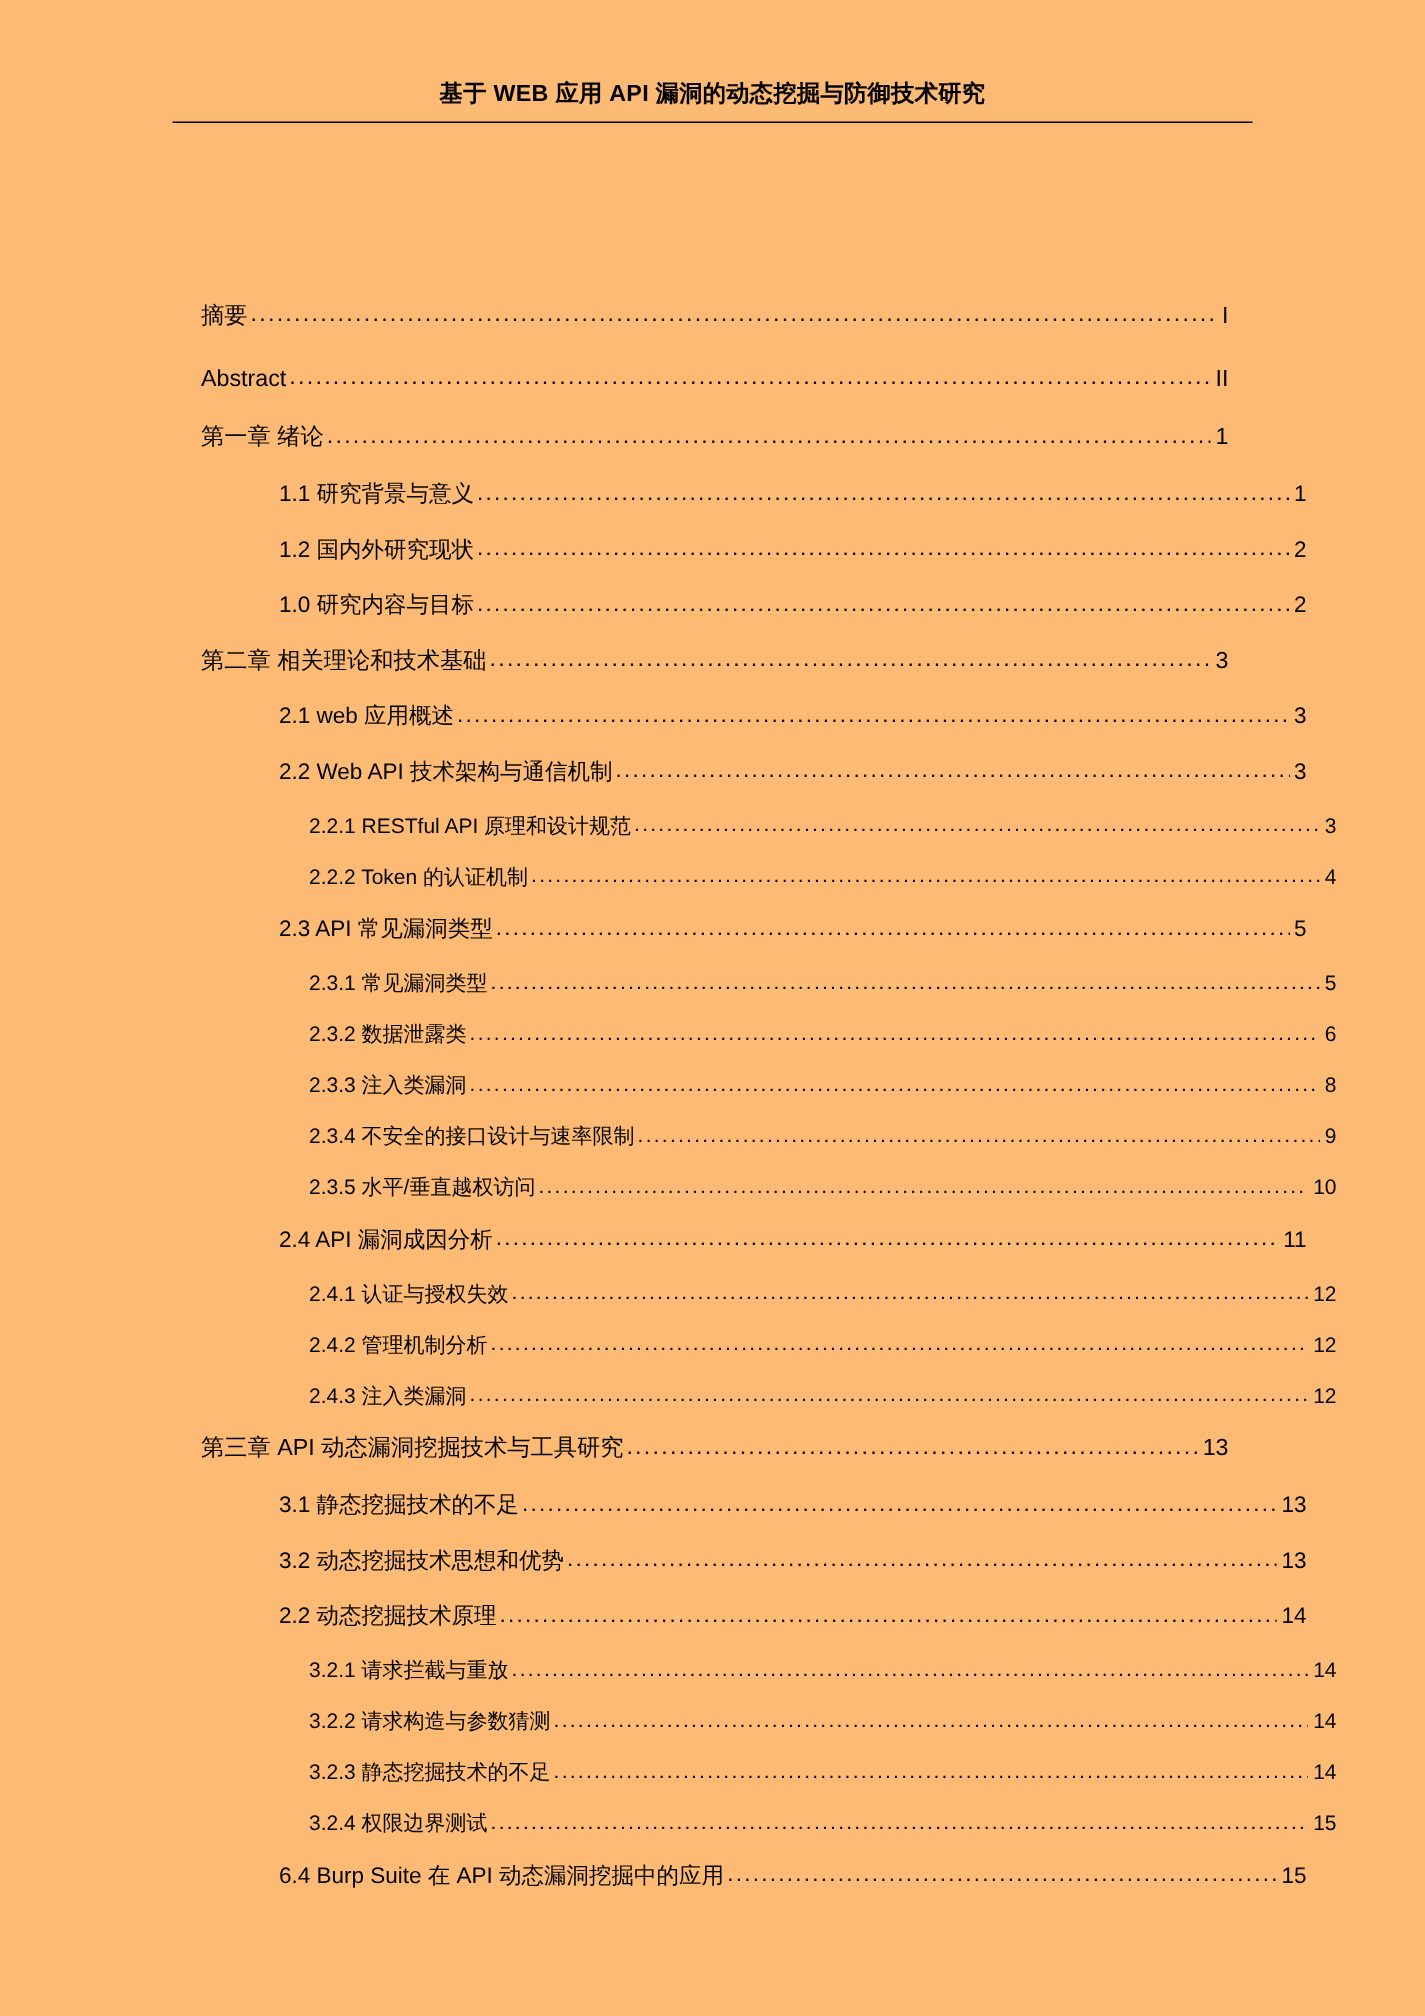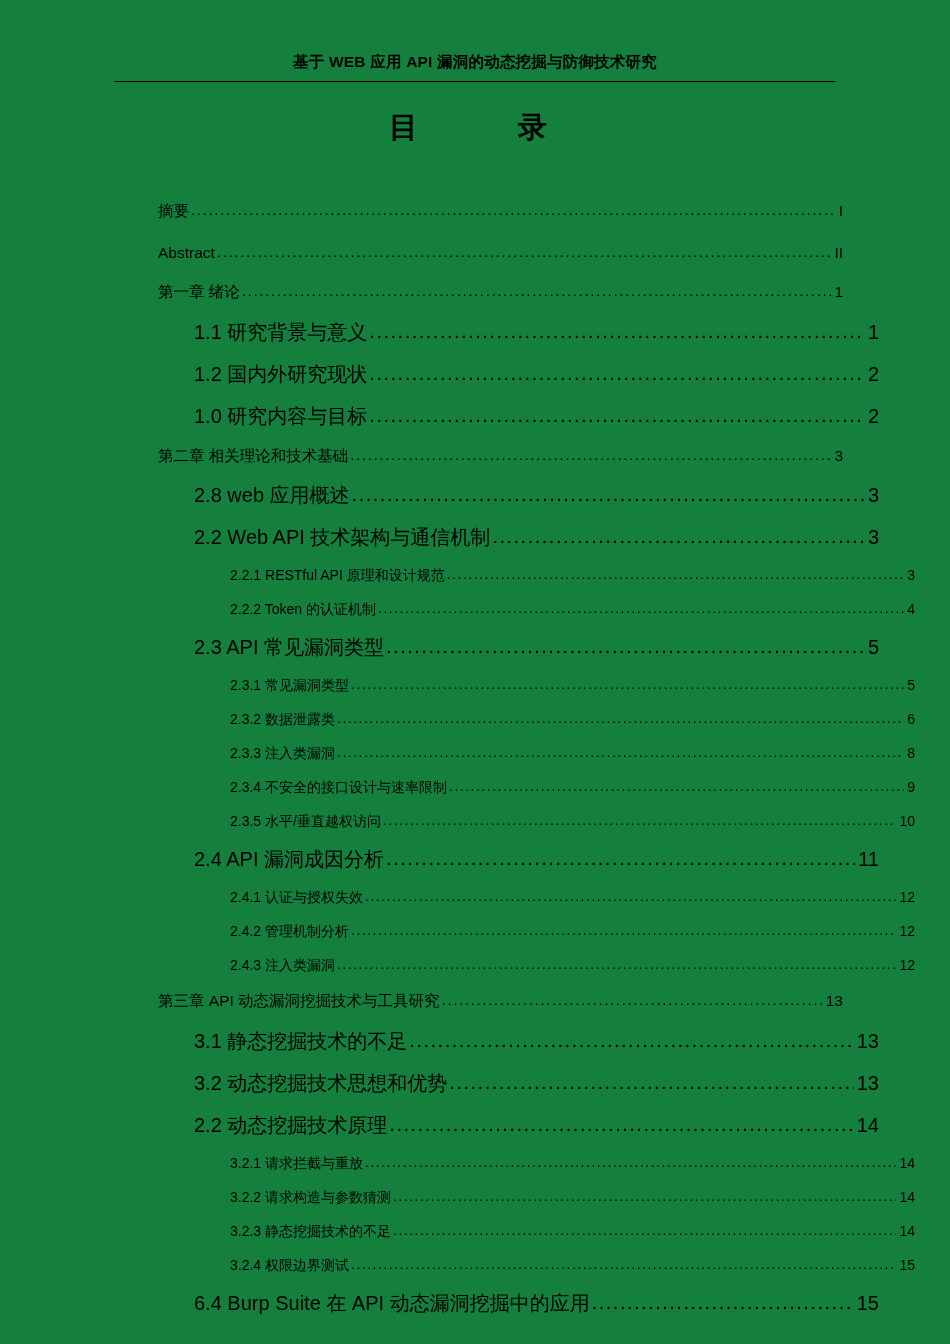--- a/index.html
+++ b/index.html
@@ -3,21 +3,21 @@
 <meta charset="utf-8">
 <style>
   html, body {
     margin: 0;
     padding: 0;
     background: #ffffff;
   }
   .page {
     width: 950px;
     height: 1344px;
-    background: #15803d;
+    background: #fdba74;
     position: relative;
     box-sizing: border-box;
     font-family: "Liberation Sans", sans-serif;
     color: #000000;
     overflow: hidden;
   }
   .header-area {
     position: absolute;
     top: 52px;
     left: 115px;
@@ -42,21 +42,21 @@
     width: 950px;
     text-align: center;
     font-size: 29px;
     font-weight: bold;
     letter-spacing: 14px;
     font-family: "Liberation Sans", sans-serif;
   }
   .toc {
     position: absolute;
     top: 190px;
-    left: 158px;
+    left: 134px;
     width: 685px;
   }
   .toc-entry {
     display: flex;
     align-items: flex-end;
     width: 100%;
     line-height: 1.0;
     white-space: nowrap;
     overflow: hidden;
   }
@@ -73,35 +73,34 @@
     transform: translateY(-1px);
   }
   .toc-entry .pg {
     flex: 0 0 auto;
     padding-left: 3px;
     text-align: right;
   }
   
   .lvl-front { font-size: 15.5px; margin-left: 0px;  padding-top: 13px; padding-bottom: 13px;}
   .lvl-1     { font-size: 15.5px; margin-left: 0px;  padding-top: 11px; padding-bottom: 11px;}
-  .lvl-2     { font-size: 20px; margin-left: 36px; padding-top: 11px; padding-bottom: 11px;}
+  .lvl-2     { font-size: 15px; margin-left: 52px; padding-top: 11px; padding-bottom: 11px;}
   .lvl-3     { font-size: 14px;   margin-left: 72px; padding-top: 10px; padding-bottom: 10px;}
   .lvl-2 .pg, .lvl-3 .pg { }
 </style>
 </head>
 <body>
 
 <div class="page">
 
   <div class="header-area">
     <div class="header-title">基于 WEB 应用 API 漏洞的动态挖掘与防御技术研究</div>
     <div class="header-rule"></div>
   </div>
 
-  <div class="doc-title">目　　录</div>
 
   <div class="toc" id="toc">
       <div class="toc-entry lvl-front">
         <span class="lbl">摘要</span>
         <span class="dots">............................................................................................................................................................................................................................................................................................................</span>
         <span class="pg">I</span>
       </div>
       <div class="toc-entry lvl-front">
         <span class="lbl">Abstract</span>
         <span class="dots">............................................................................................................................................................................................................................................................................................................</span>
@@ -126,21 +125,21 @@
         <span class="lbl">1.0 研究内容与目标</span>
         <span class="dots">............................................................................................................................................................................................................................................................................................................</span>
         <span class="pg">2</span>
       </div>
       <div class="toc-entry lvl-1">
         <span class="lbl">第二章  相关理论和技术基础</span>
         <span class="dots">............................................................................................................................................................................................................................................................................................................</span>
         <span class="pg">3</span>
       </div>
       <div class="toc-entry lvl-2">
-        <span class="lbl">2.8 web 应用概述</span>
+        <span class="lbl">2.1 web 应用概述</span>
         <span class="dots">............................................................................................................................................................................................................................................................................................................</span>
         <span class="pg">3</span>
       </div>
       <div class="toc-entry lvl-2">
         <span class="lbl">2.2 Web API 技术架构与通信机制</span>
         <span class="dots">............................................................................................................................................................................................................................................................................................................</span>
         <span class="pg">3</span>
       </div>
       <div class="toc-entry lvl-3">
         <span class="lbl">2.2.1 RESTful API 原理和设计规范</span>

